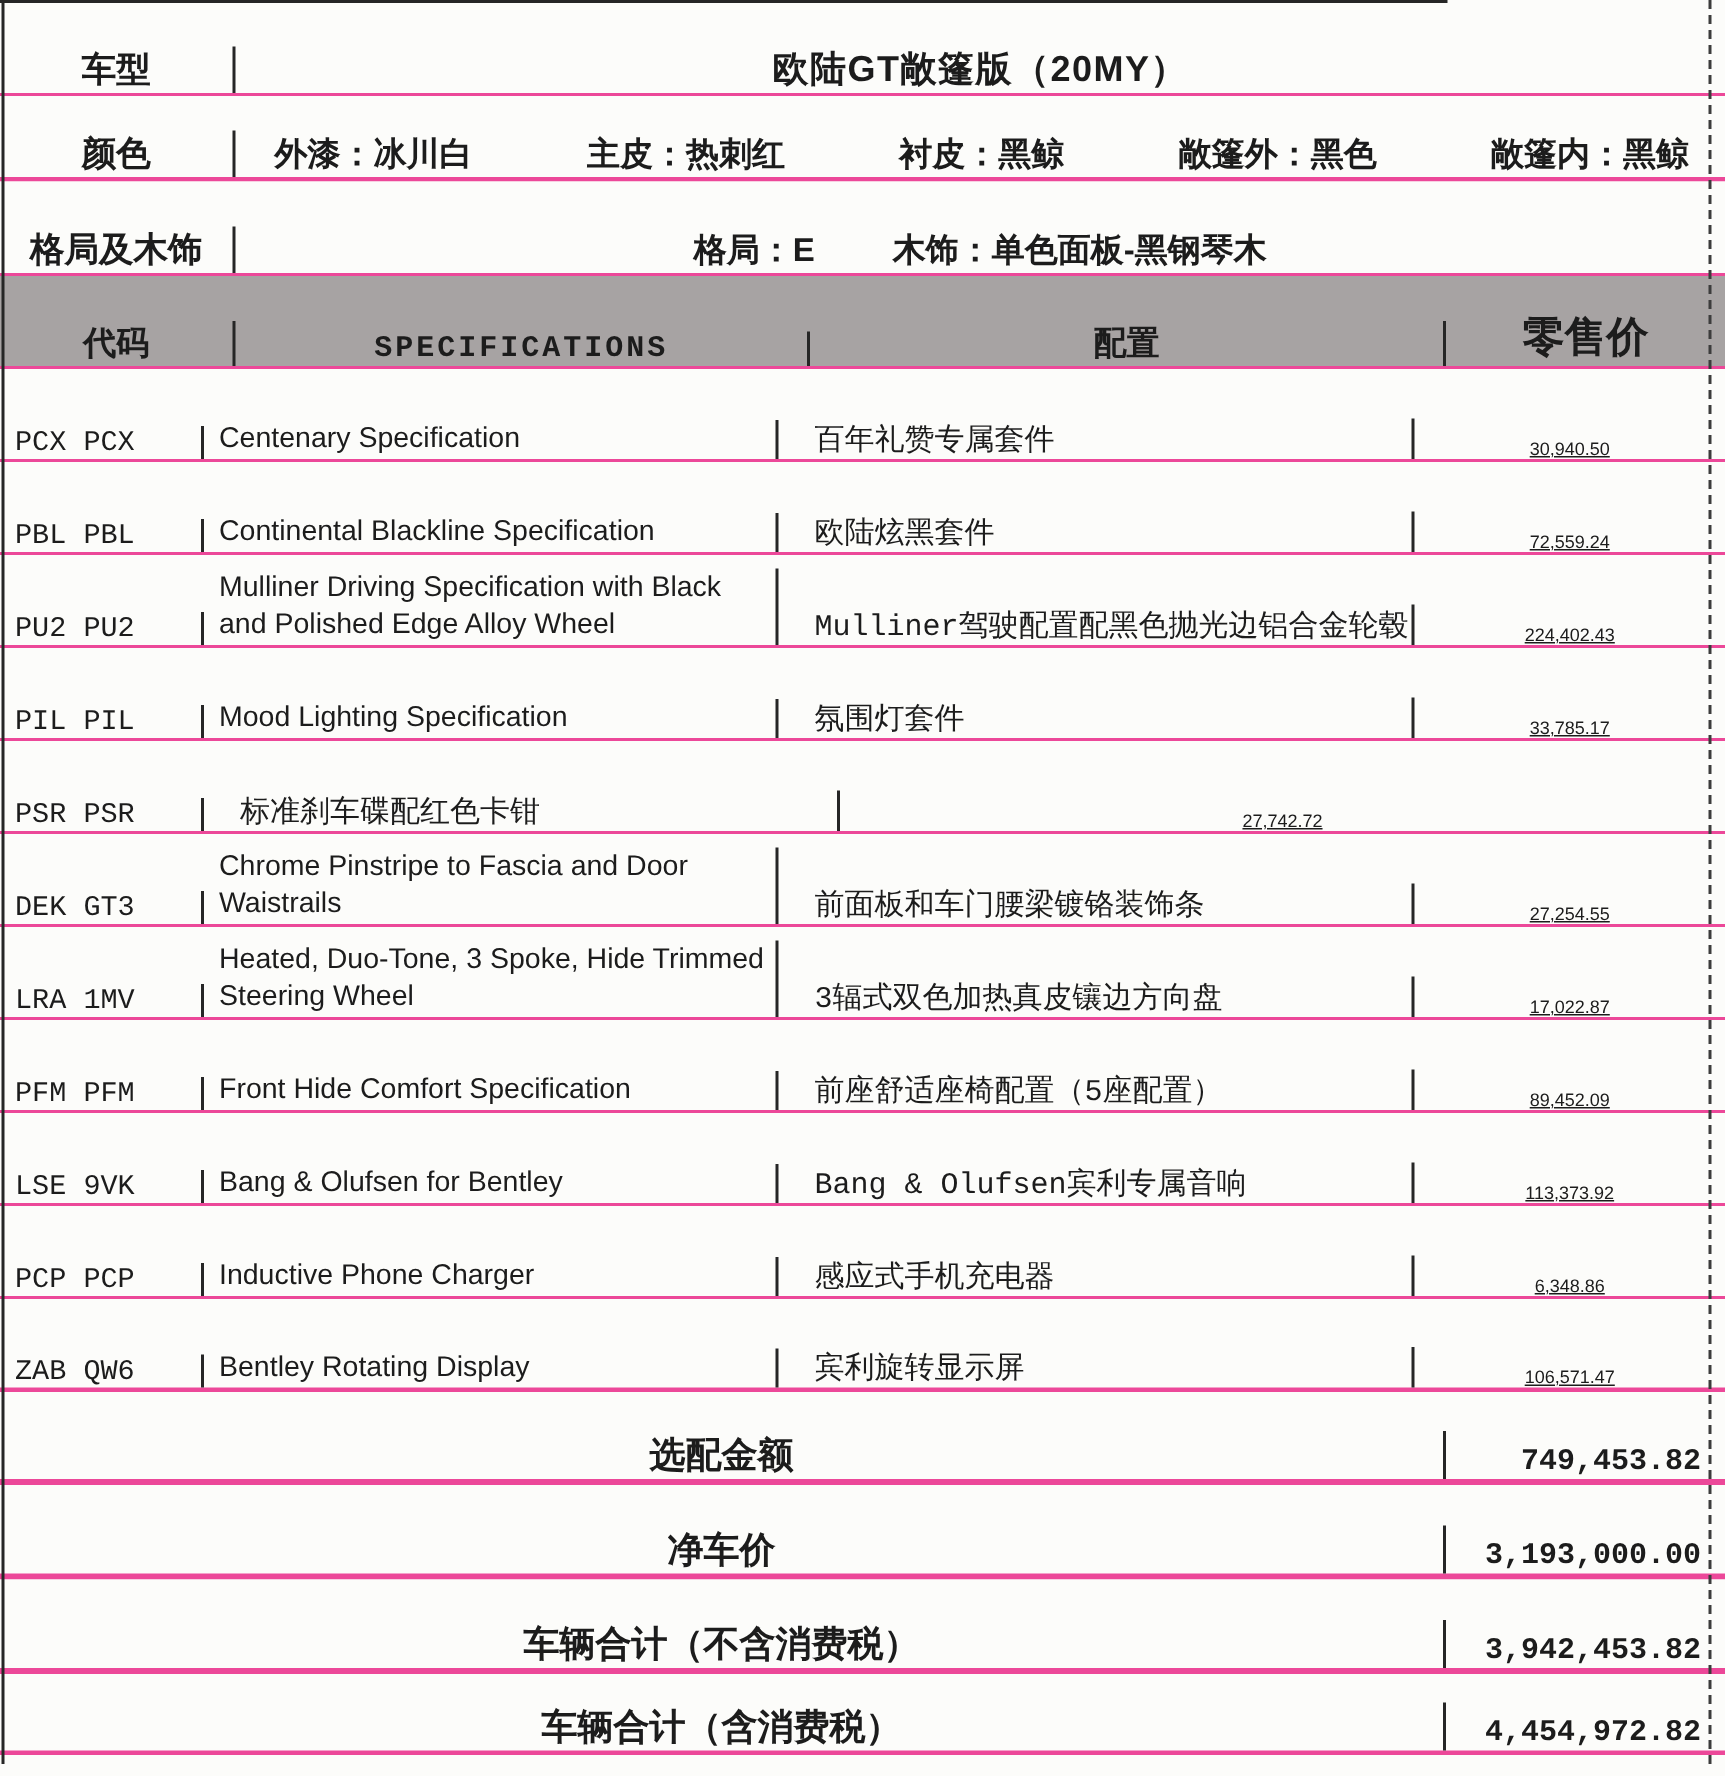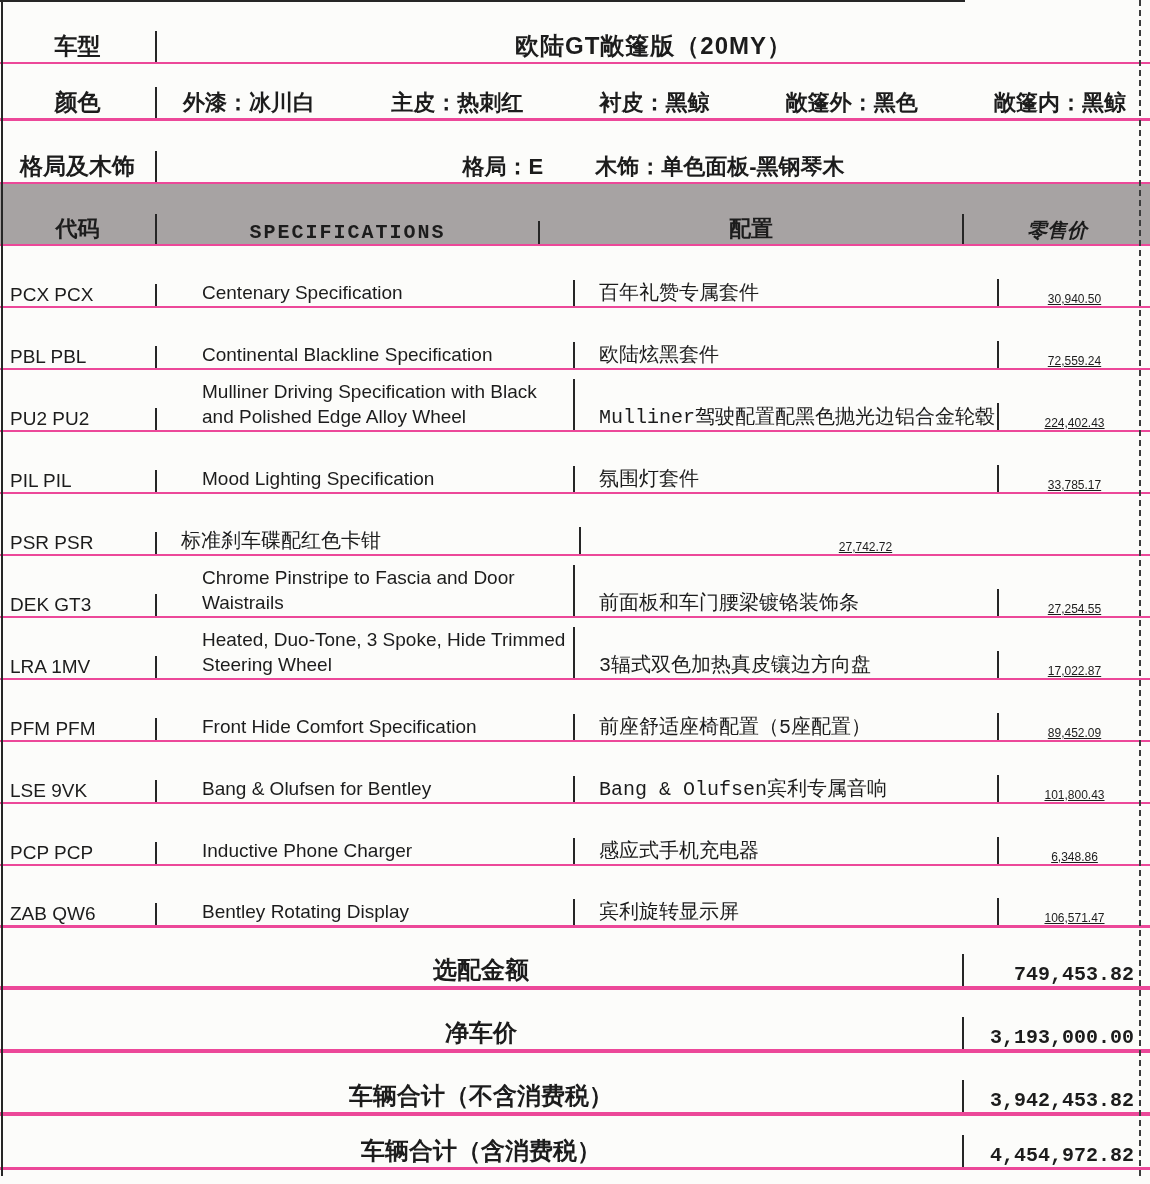--- a/index.html
+++ b/index.html
@@ -32,26 +32,26 @@
   .r-model .rest { justify-content:center; font-weight:bold; font-size:24px; letter-spacing:1px; }
   .r-color .rest { justify-content:space-between; padding:0 24px 0 26px; font-weight:bold; font-size:22px; }
   .r-layout .rest { justify-content:center; gap:52px; font-weight:bold; font-size:22px; }
 
   
   .r-head { height:62px; background:#a7a3a3; }
   .r-head .cell { justify-content:center; font-weight:bold; }
   .h-code  { width:157px; font-size:22px; }
   .h-spec  { width:383px; font-size:20px; font-family:Liberation Mono, monospace; letter-spacing:2px; }
   .h-conf  { width:424px; font-size:22px; }
-  .h-price { flex:1; font-size:20px;font-style:italic; }
+  .h-price { flex:1; font-size:28px; }
 
   
   .r-data { height:62px; }
-  .c-code  { width:157px; padding-left:10px; font-size:19px; }
-  .c-spec  { width:383px; padding:0 6px 0 10px; font-size:19px; line-height:1.35;margin-left:35px; }
+  .c-code  { width:136px; padding-left:10px; font-size:19px;font-family:Liberation Mono, monospace; }
+  .c-spec  { width:383px; padding:0 6px 0 10px; font-size:19px; line-height:1.35; }
   .c-conf  { width:424px; padding-left:24px; font-size:20px;
              font-family:"Liberation Mono","DejaVu Sans Mono",monospace; }
   .c-price { flex:1; justify-content:center; font-size:12px;text-decoration:underline; }
 
   
   .r-sum { font-weight:bold; }
   .r-sum .s-lab { width:964px; justify-content:center; font-size:24px; border-right:2px solid #262626; }
   .r-sum .s-val { flex:1; justify-content:flex-end; padding-right:16px; font-size:20px;
                   font-family:"Liberation Mono","DejaVu Sans Mono",monospace; font-weight:bold; }
   .r-sum1 { height:62px; border-bottom-width:4px; }
@@ -140,21 +140,21 @@
   <div class="row r-data">
     <div class="cell c-code vline">PFM PFM</div>
     <div class="cell c-spec vline">Front Hide Comfort Specification</div>
     <div class="cell c-conf vline">前座舒适座椅配置（5座配置）</div>
     <div class="cell c-price">89,452.09</div>
   </div>
   <div class="row r-data">
     <div class="cell c-code vline">LSE 9VK</div>
     <div class="cell c-spec vline">Bang &amp; Olufsen for Bentley</div>
     <div class="cell c-conf vline">Bang &amp; Olufsen宾利专属音响</div>
-    <div class="cell c-price">101,800.43</div>
+    <div class="cell c-price">113,373.92</div>
   </div>
   <div class="row r-data">
     <div class="cell c-code vline">PCP PCP</div>
     <div class="cell c-spec vline">Inductive Phone Charger</div>
     <div class="cell c-conf vline">感应式手机充电器</div>
     <div class="cell c-price">6,348.86</div>
   </div>
   <div class="row r-data thickbefore">
     <div class="cell c-code vline">ZAB QW6</div>
     <div class="cell c-spec vline">Bentley Rotating Display</div>

